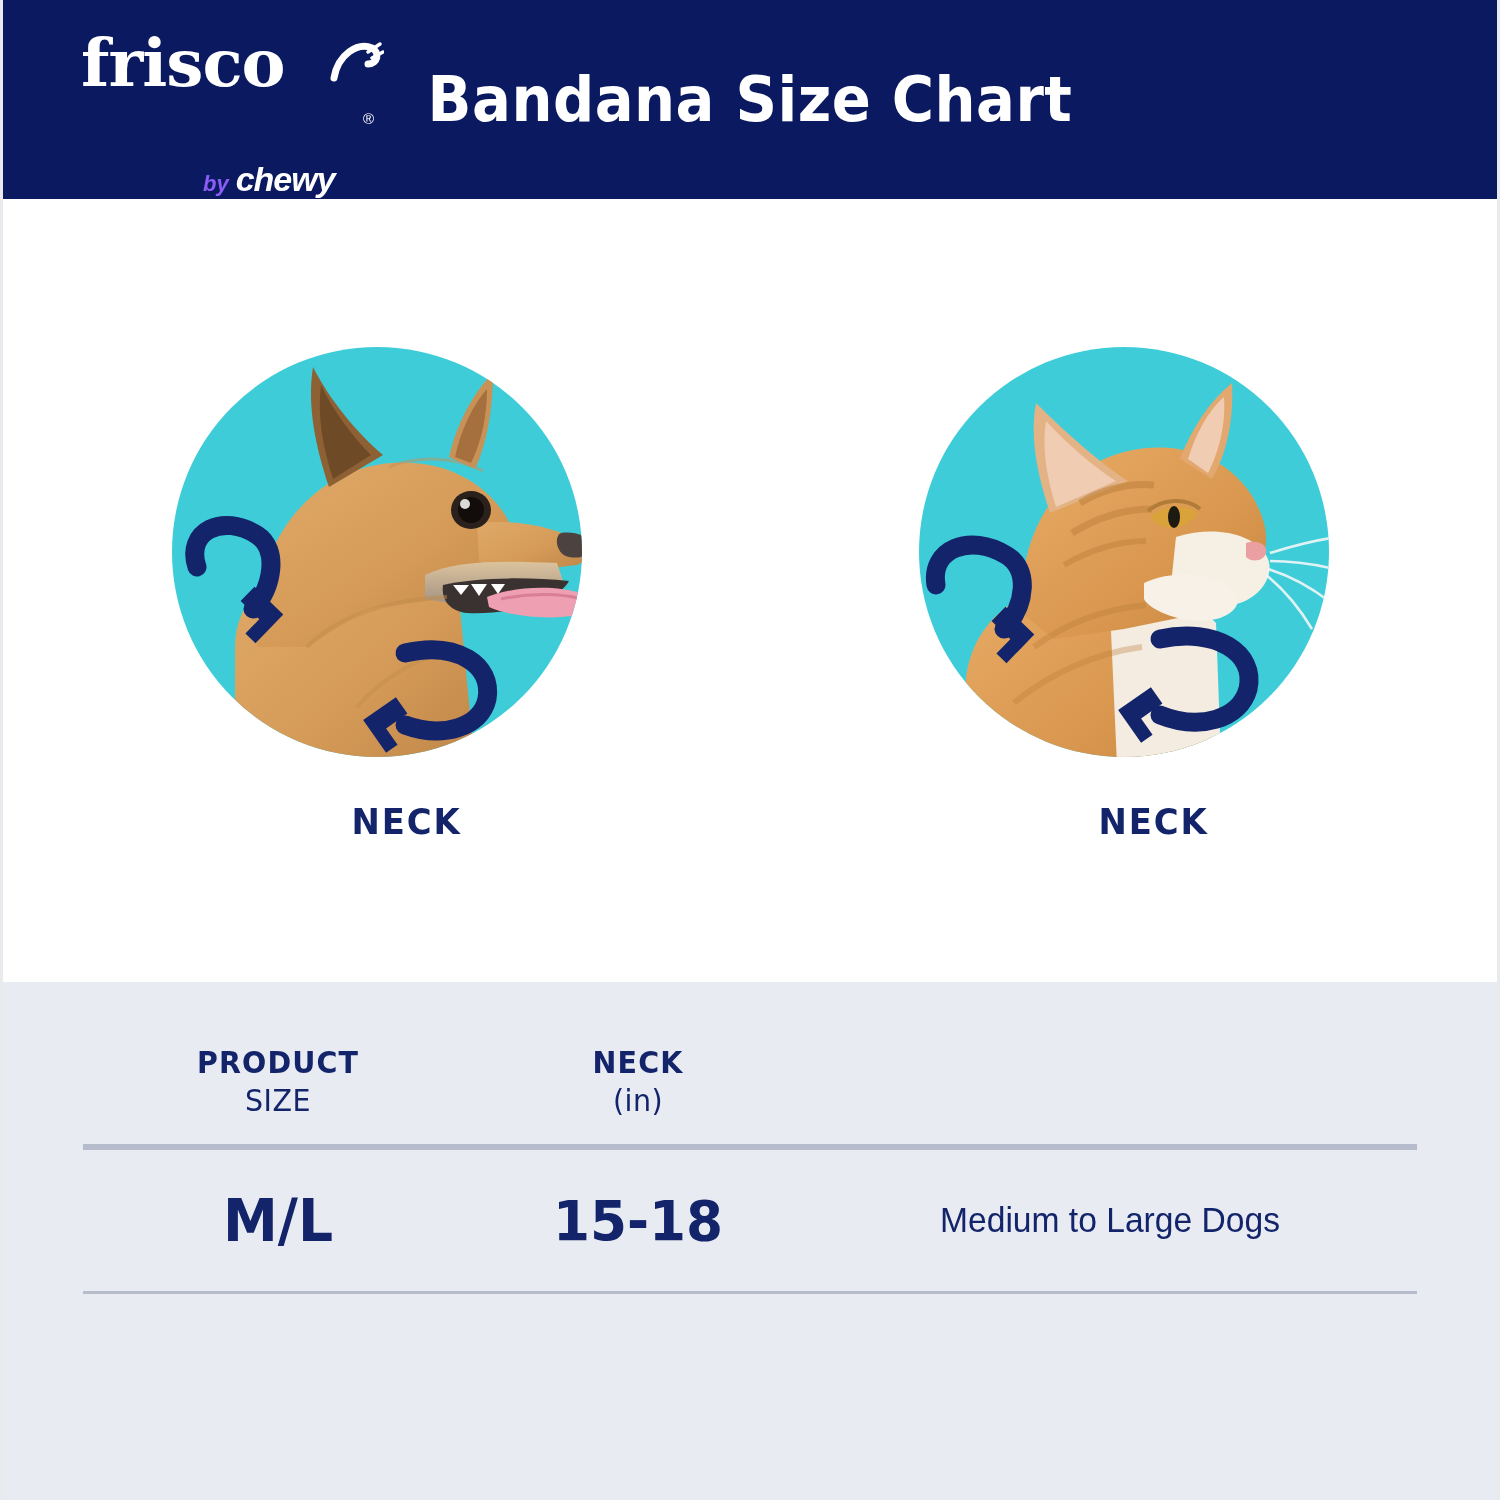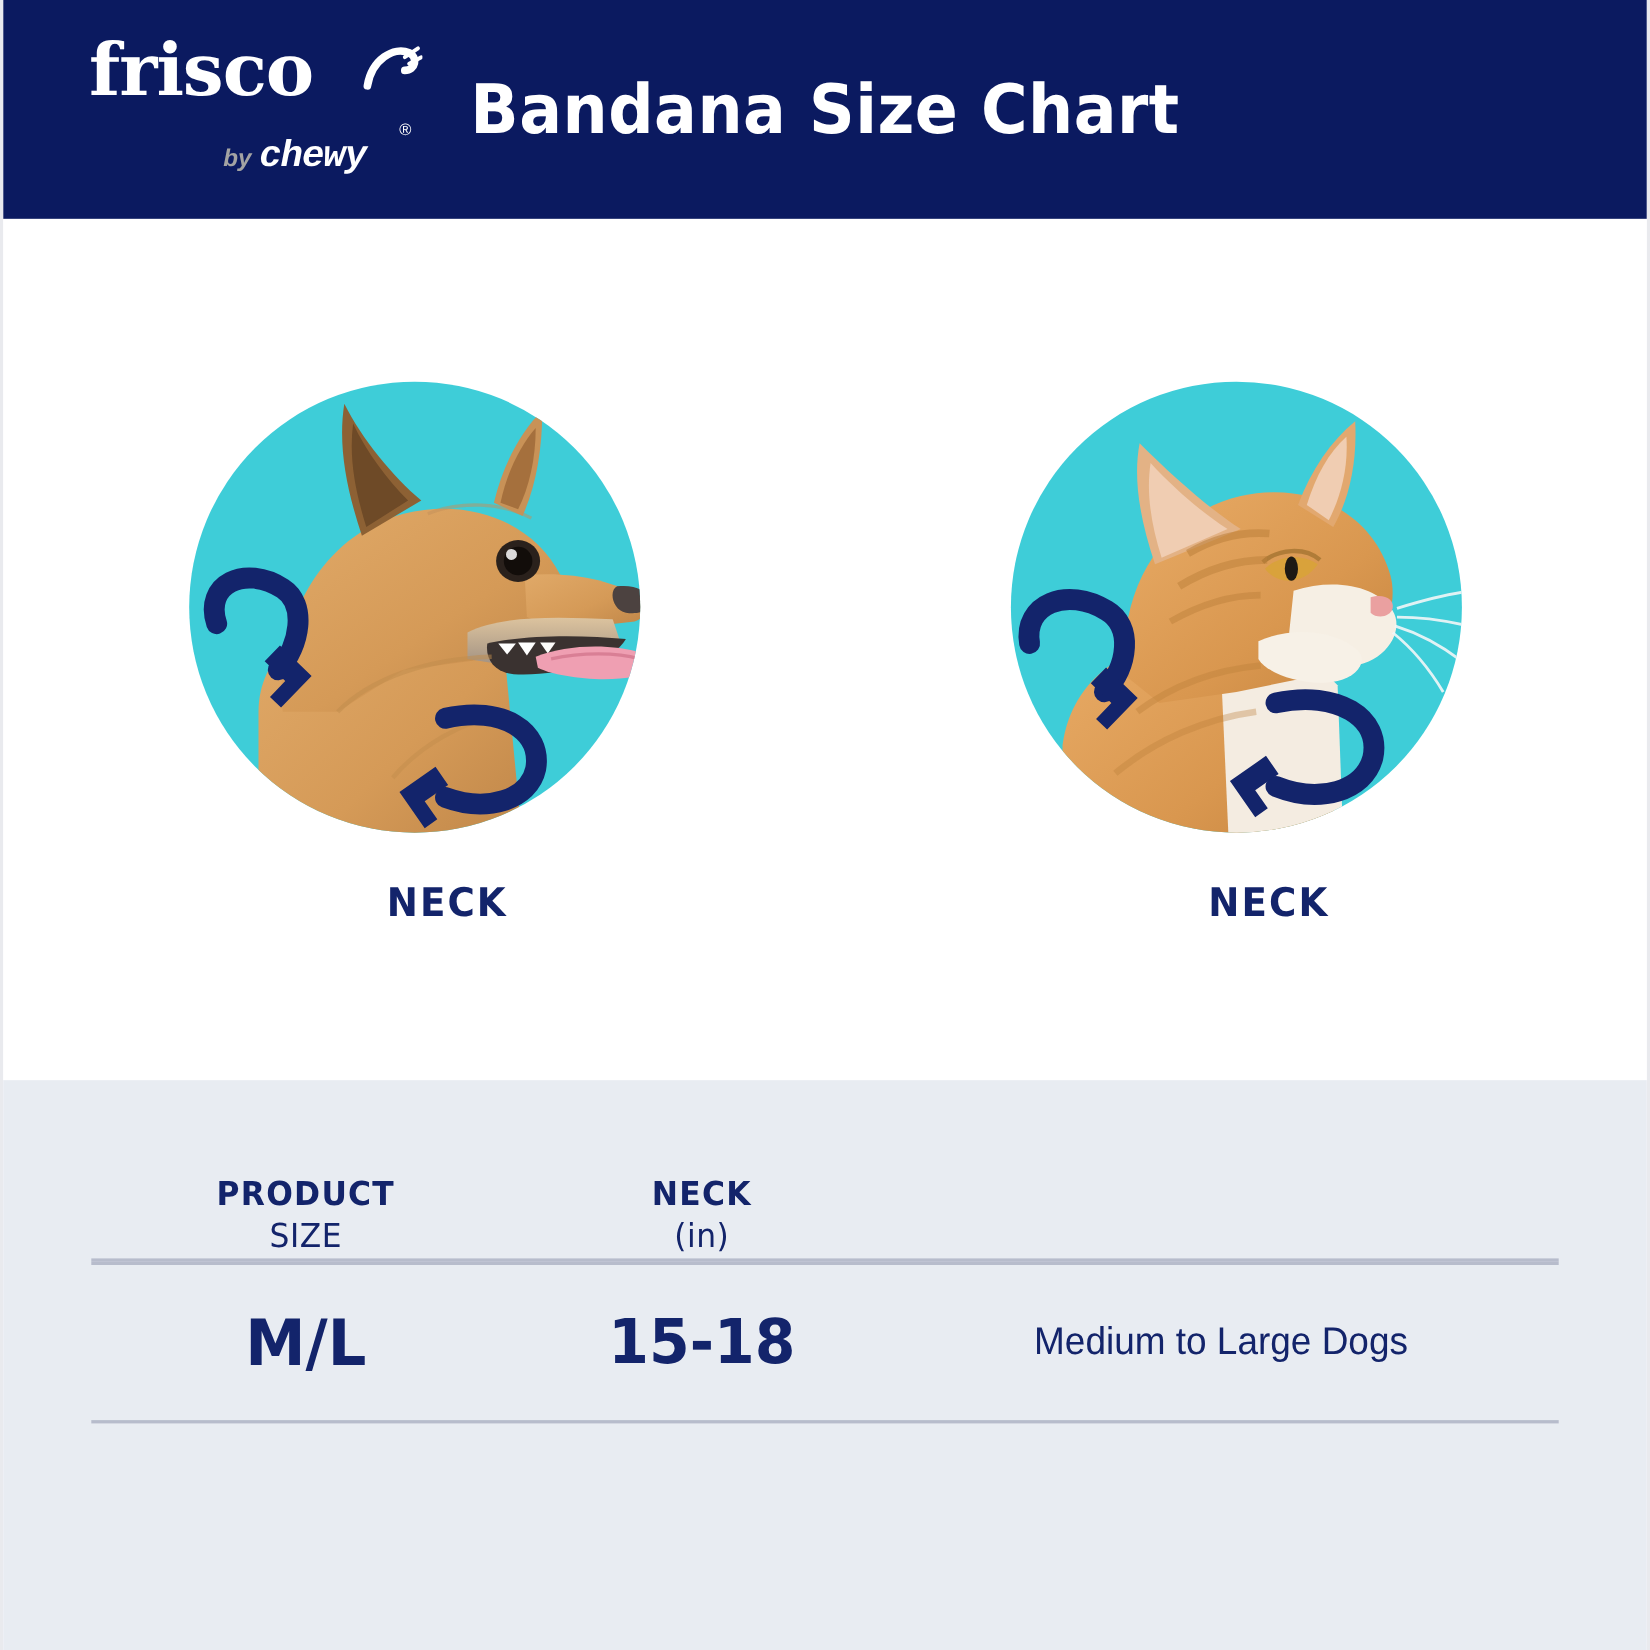--- a/index.html
+++ b/index.html
@@ -45,27 +45,27 @@
   .logo-reg{
     position:absolute; left:282px; top:78px;
     font-size:15px; color:#ffffff; font-family:"Liberation Sans",sans-serif;
   }
   .logo-sub{
     position:absolute; left:122px; top:92px;
     display:flex; align-items:baseline; gap:7px;
   }
   .logo-by{
     font-family:"Liberation Sans", sans-serif;
-    font-weight:700; font-size:22px; color:#a3a3a3;
+    font-weight:700; font-size:22px; color:#8b5cf6;
     font-style:italic;
   }
   .logo-chewy{
-    font-family:Liberation Mono, monospace;
+    font-family:Liberation Sans, sans-serif;
     font-weight:700; font-size:34px; color:#ffffff;
-    font-style:italic; letter-spacing:-1px;
+    font-style:italic; letter-spacing:-1px;margin-top:36px;
   }
   .header-title{
     position:absolute; left:0; top:0; width:100%; height:199px;
     display:flex; align-items:center; justify-content:center;
     font-family:"DejaVu Sans", sans-serif;
     font-weight:700;
     font-size:62px;
     color:#ffffff;
     letter-spacing:0.5px;
     transform:scaleX(0.93);
@@ -123,21 +123,21 @@
   .trow{
     display:flex;
     width:1334px;
     margin:0 auto;
     align-items:center;
   }
   .c1{ width:390px; text-align:center; }
   .c2{ width:330px; text-align:center; }
   .c3{ flex:1; text-align:center; }
 
-  .thead{ height:124px; align-items:flex-end; }
+  .thead{ height:124px; align-items:center; }
   .th{
     font-family:"DejaVu Sans", sans-serif;
     font-weight:700;
     font-size:30px;
     letter-spacing:1.2px;
     line-height:1.28;
     color:#13246b;
     transform:scaleX(0.95);
   }
   .th .unit{

